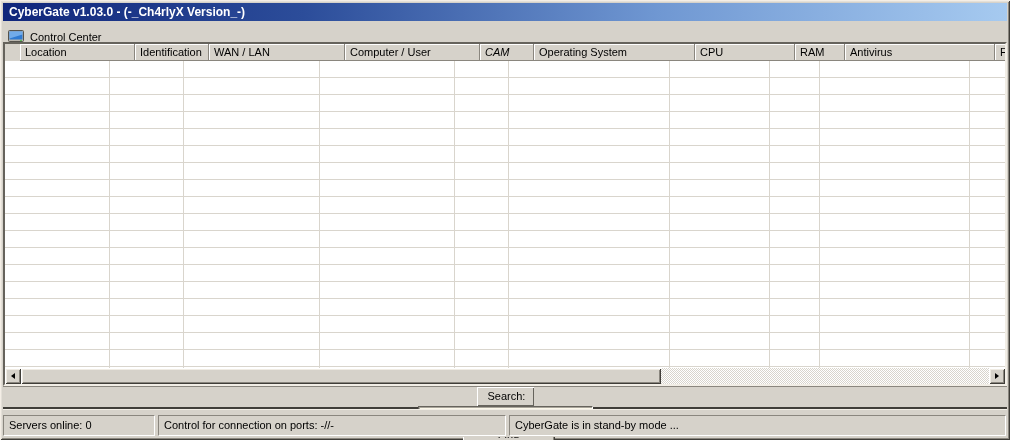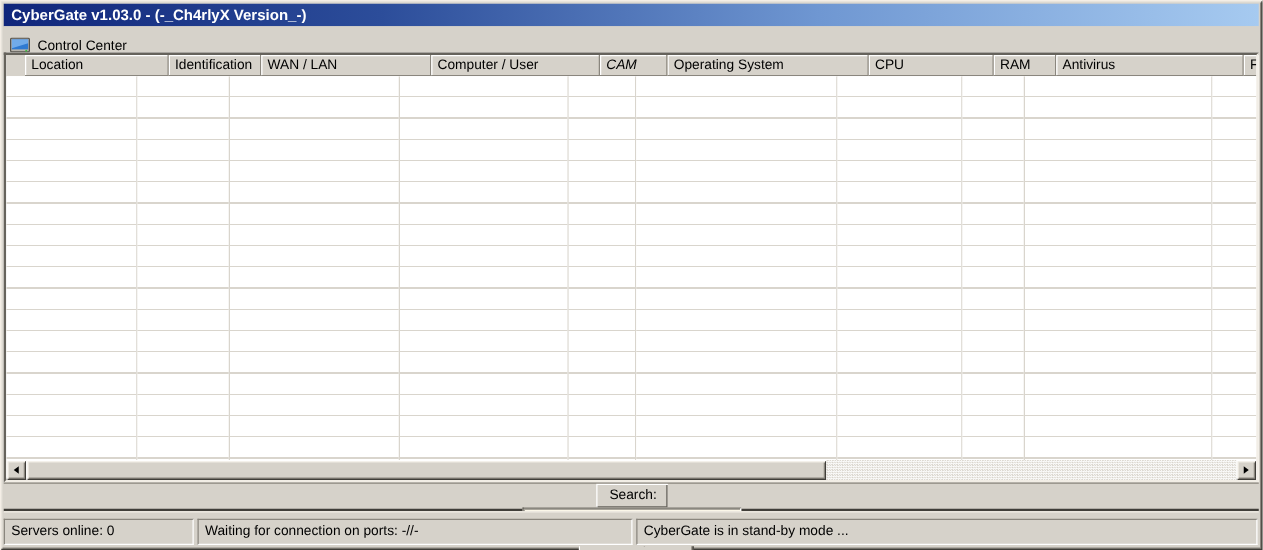--- a/index.html
+++ b/index.html
@@ -212,17 +212,17 @@
 
   <div class="searchbar">
     <div class="search-label-panel">Search:</div>
     <input class="search-input" type="text" value="" style="">
     <button class="find-btn">Find</button>
     <div class="search-filler"></div>
   </div>
 
   <div class="statusbar">
     <div class="spanel sp1">Servers online: 0</div>
-    <div class="spanel sp2">Waiting for connection on ports: -//-</div>
+    <div class="spanel sp2">Control for connection on ports: -//-</div>
     <div class="spanel sp3">CyberGate is in stand-by mode ...</div>
   </div>
 
 </div>
 
 </body></html>

